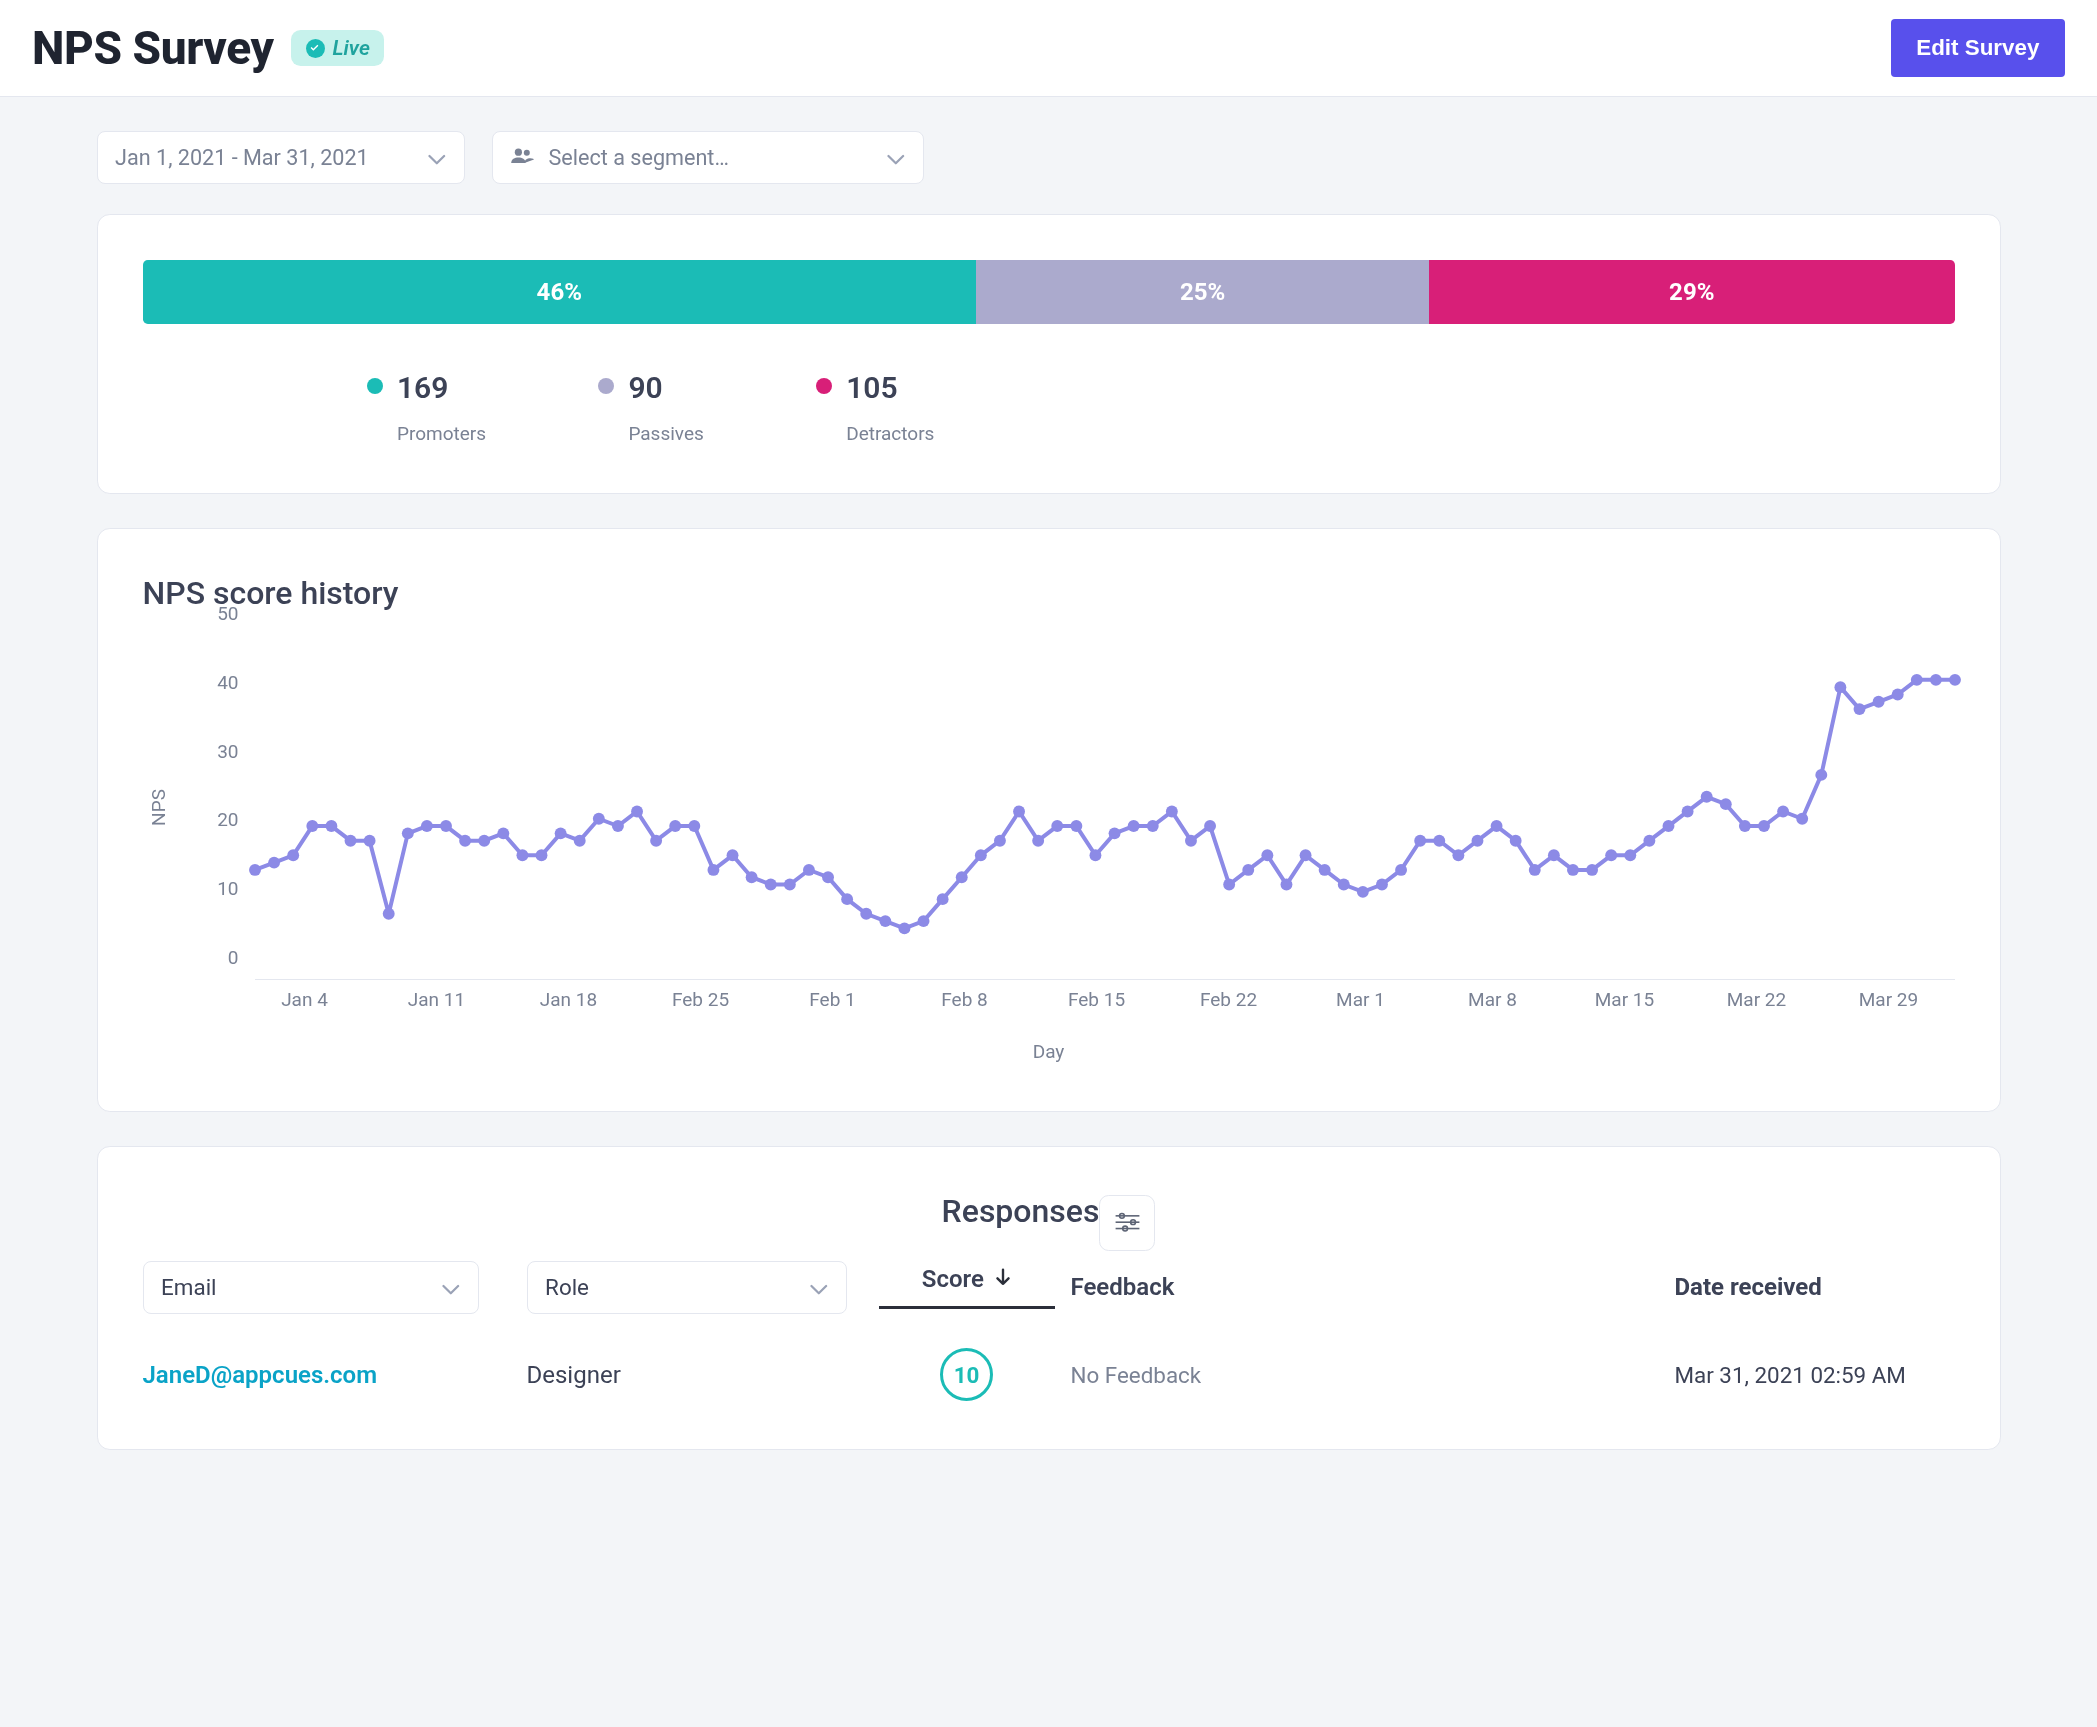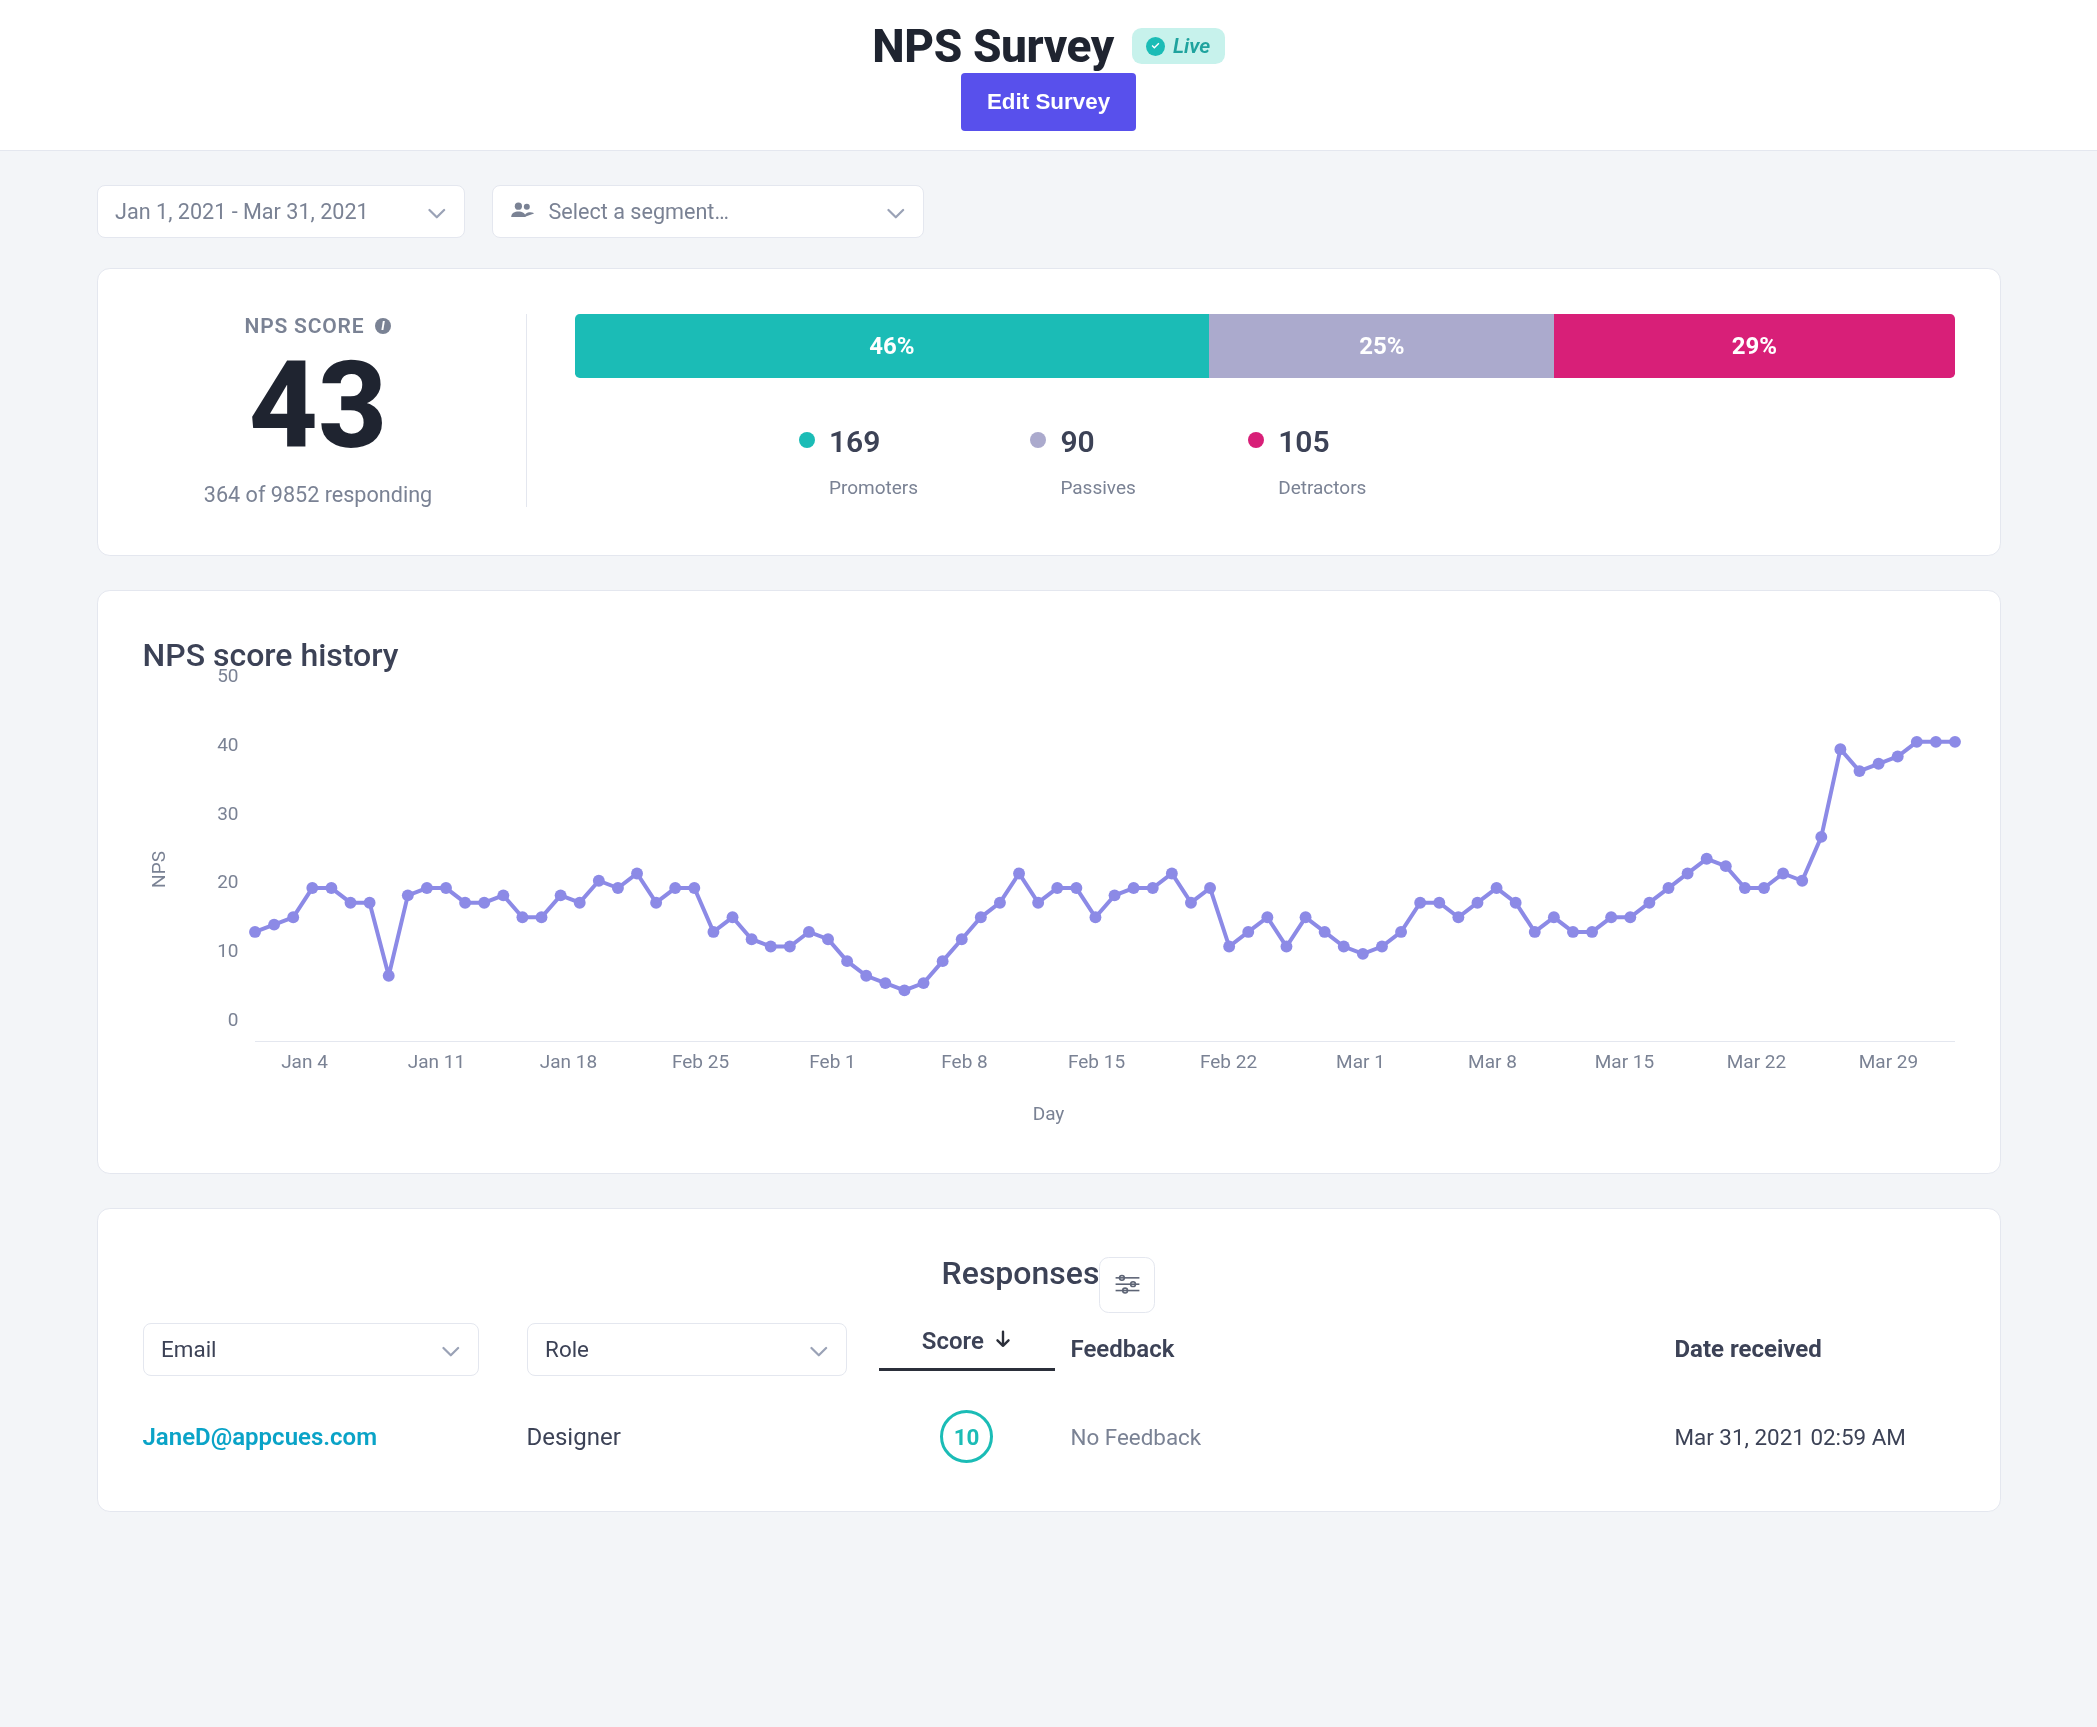--- a/index.html
+++ b/index.html
@@ -29,21 +29,20 @@
     font-size:22.4px;
   }
   .page{
     width:2097px;
   }
   .header{
     display:flex;align-items:center;justify-content:space-between;
     background:#ffffff;
     padding:19px 32px 19px 32px;
     border-bottom:1.6px solid var(--border);
-    flex-direction:column;
   }
   .title-wrap{display:flex;align-items:center;gap:17.6px}
   .page-title{
     font-size:46px;font-weight:800;letter-spacing:-0.4px;
   }
   .live-badge{
     display:inline-flex;align-items:center;gap:8px;
     background:var(--badge-bg);color:var(--badge-fg);
     padding:6.4px 14.4px;border-radius:9.6px;
     font-size:21px;font-weight:600;font-style:italic;
@@ -198,28 +197,20 @@
         <span class="chev" style="color: var(--muted2);">
           <svg viewBox="0 0 24 14">
               <path d="M2 2l10 10L22 2" fill="none" stroke="currentColor" stroke-width="3" stroke-linecap="round" stroke-linejoin="round"></path>
             </svg>
         </span>
       </div>
     </div>
 
     <div class="card score-card">
       <div class="row">
-        <div class="score-left">
-          <div class="score-label">
-            <span>NPS SCORE</span>
-            <span class="info-icon">i</span>
-          </div>
-          <div class="big-score">43</div>
-          <div class="responding">364 of 9852 responding</div>
-        </div>
         <div class="score-right">
           <div class="stack">
             <div class="seg promoters" style="flex:46">
                 <span>46%</span>
               </div>
             <div class="seg passives" style="flex:25">
                 <span>25%</span>
               </div>
             <div class="seg detractors" style="flex:29">
                 <span>29%</span>

